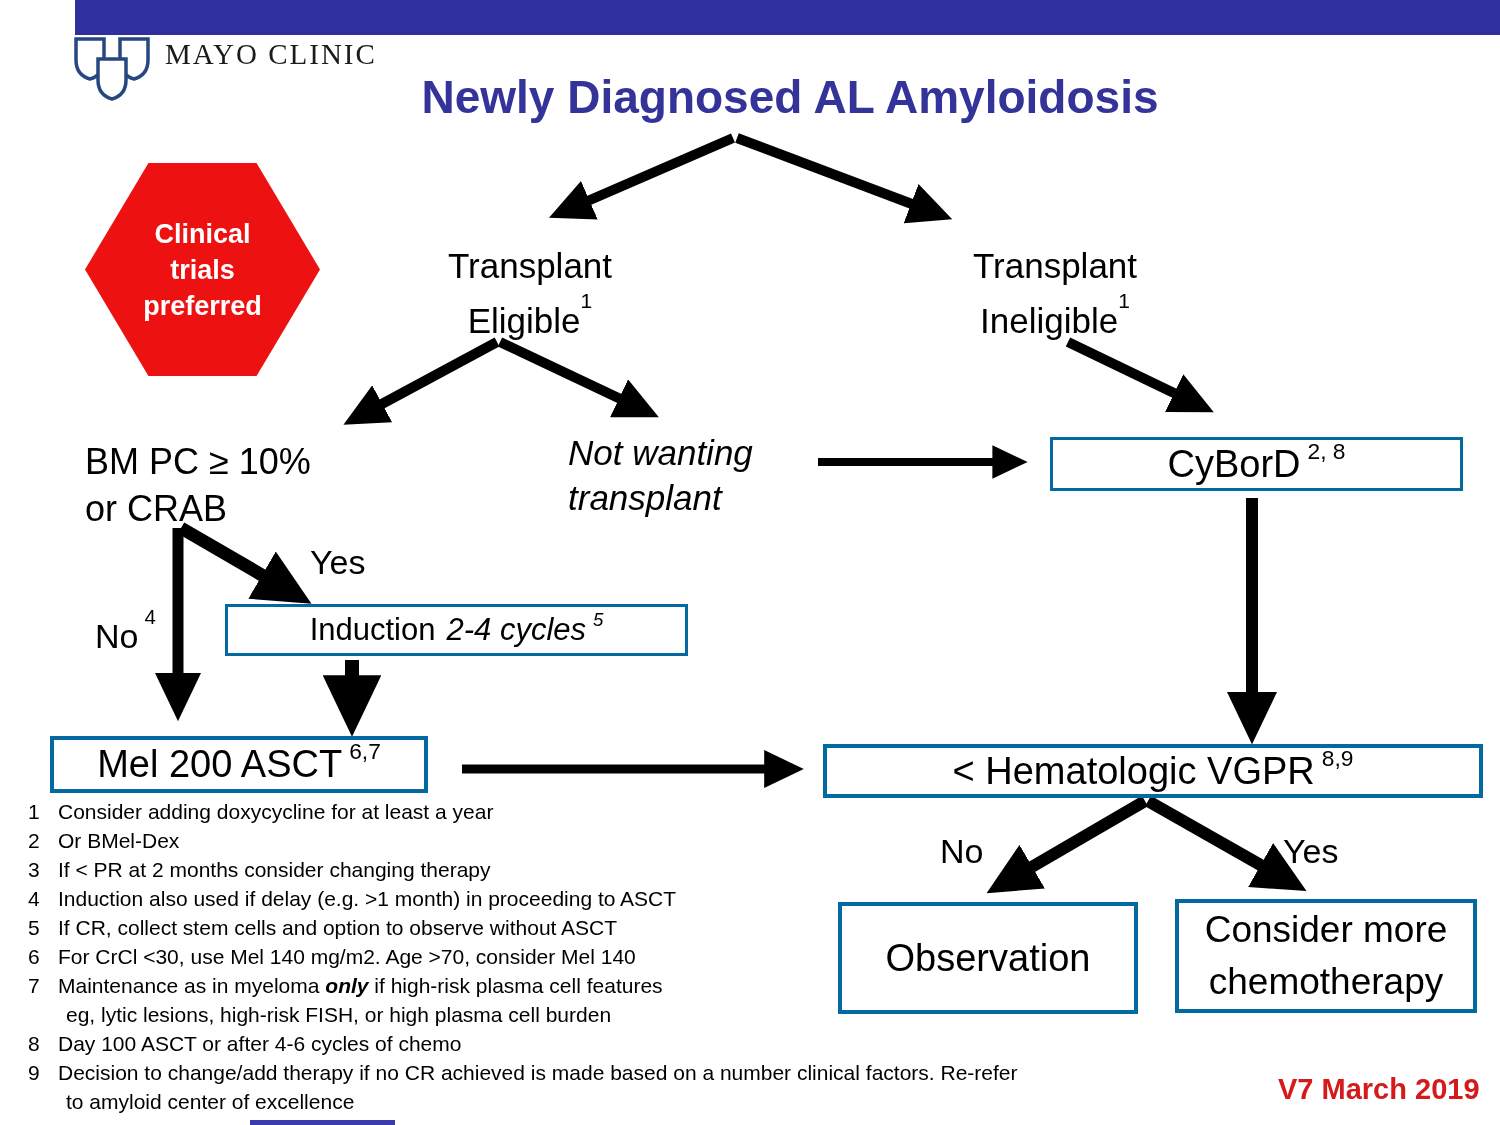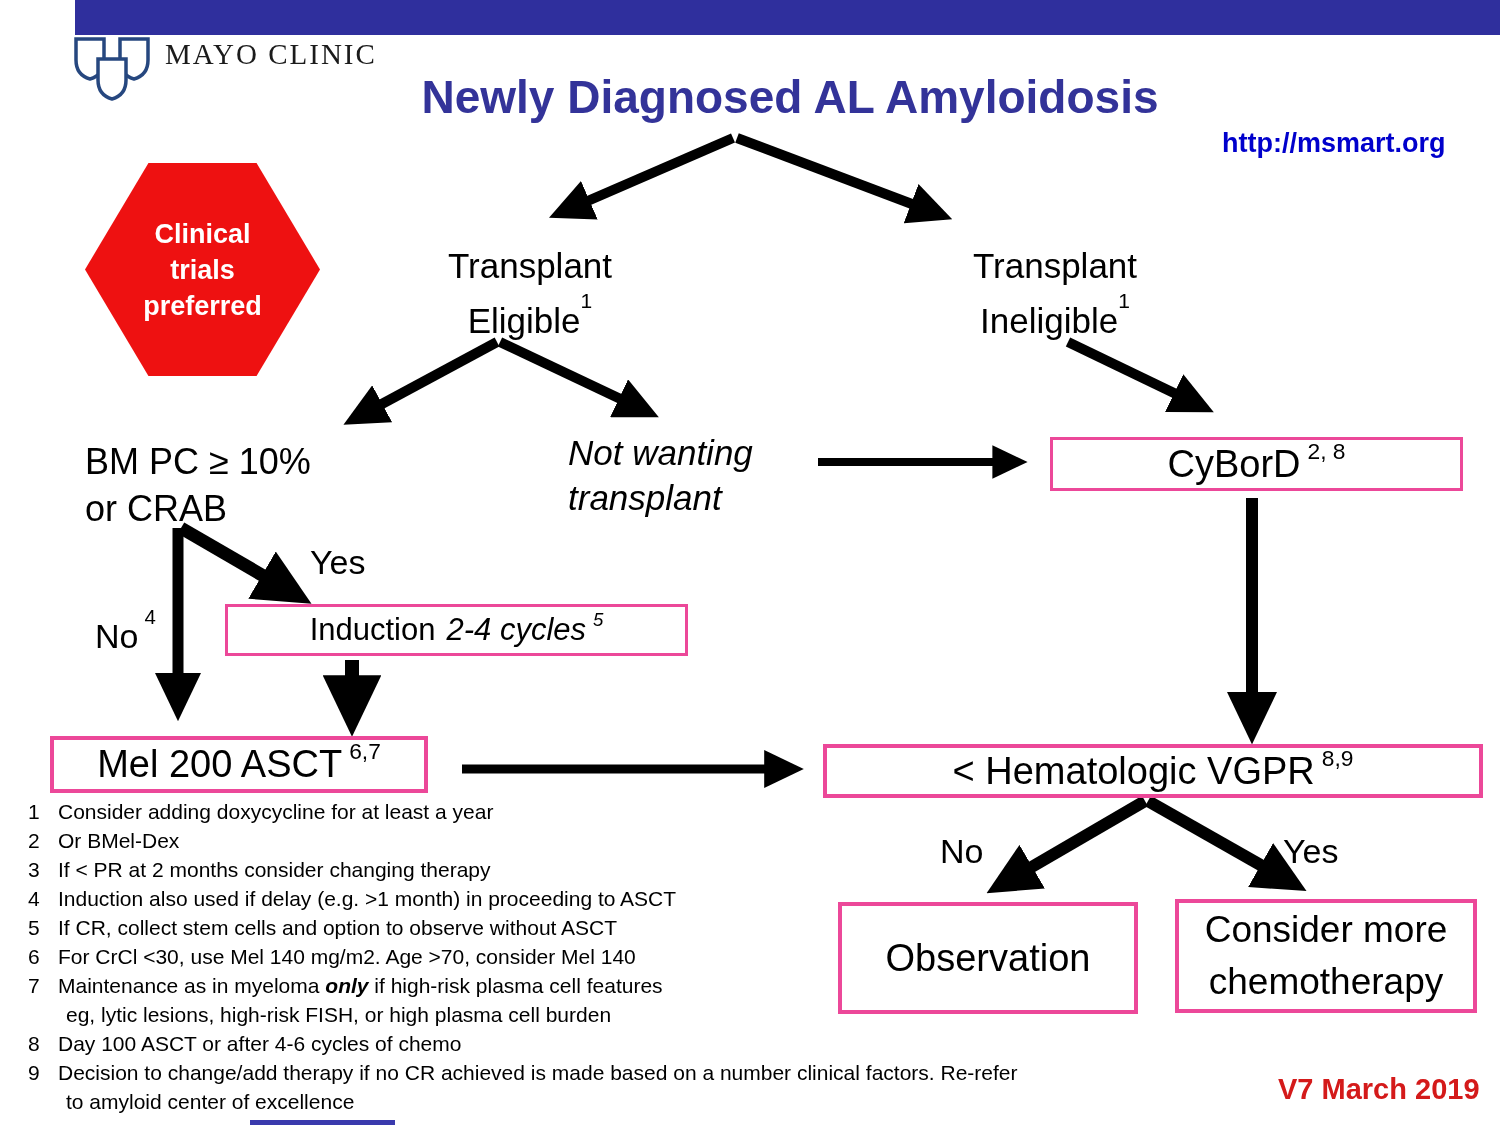--- a/index.html
+++ b/index.html
@@ -21,21 +21,21 @@
            clip-path:polygon(27% 0%, 73% 0%, 100% 50%, 73% 100%, 27% 100%, 0% 50%);
            display:flex; align-items:center; justify-content:center; }
   .badge-inner { text-align:center; color:#fff; font-weight:bold; font-size:27px; line-height:36px; }
 
   .node { position:absolute; text-align:center; font-size:35px; line-height:47px; }
   .node-left { text-align:left; }
   .sup { font-size:0.6em; position:relative; top:-0.55em; }
   .sup-gap { margin-left:7px; }
   .it { font-style:italic; }
 
-  .fbox { position:absolute; border:3px solid #ec4899; background:#fff; display:flex; align-items:center; justify-content:center; font-size:38px; }
+  .fbox { position:absolute; border:3px solid #0369a1; background:#fff; display:flex; align-items:center; justify-content:center; font-size:38px; }
   .fbox-thick { border-width:4px; }
 
   .flow-label { position:absolute; font-size:34px; }
 
   .footnotes { left:28px; top:797px; width:1262px; font-size:21px; line-height:29px; }
   .fn-row { display:flex; }
   .fn-num { width:30px; flex-shrink:0; }
   .fn-body { flex:1; }
   .fn-emph { font-weight:bold; font-style:italic; }
   .fn-line2 { display:block; margin-left:8px; }
@@ -57,21 +57,20 @@
         <path d="M3,3 h28 v21 q0,15 -14,19 q-14,-4 -14,-19 z"></path>
         <path d="M47,3 h28 v21 q0,15 -14,19 q-14,-4 -14,-19 z"></path>
         <path d="M25,23 h28 v21 q0,15 -14,19 q-14,-4 -14,-19 z"></path>
       </g>
     </svg>
     <div class="logo-text">MAYO CLINIC</div>
   </div>
 
   <div class="abs page-title">Newly Diagnosed AL Amyloidosis</div>
 
-  <a href="#" class="abs msmart-link">http://msmart.org</a>
 
   <div class="abs badge">
     <div class="badge-inner">
       <div>Clinical</div>
       <div>trials</div>
       <div>preferred</div>
     </div>
   </div>
 
   <svg class="abs arrows" width="1500" height="1125">

